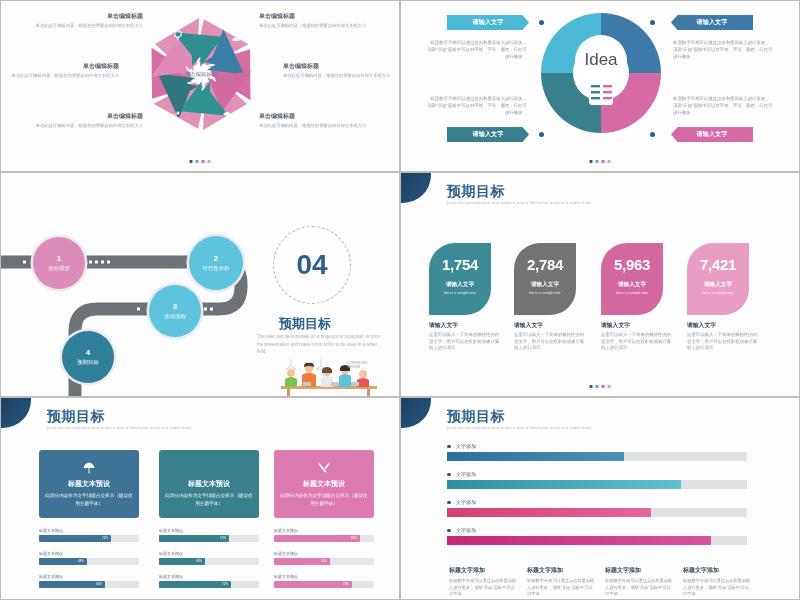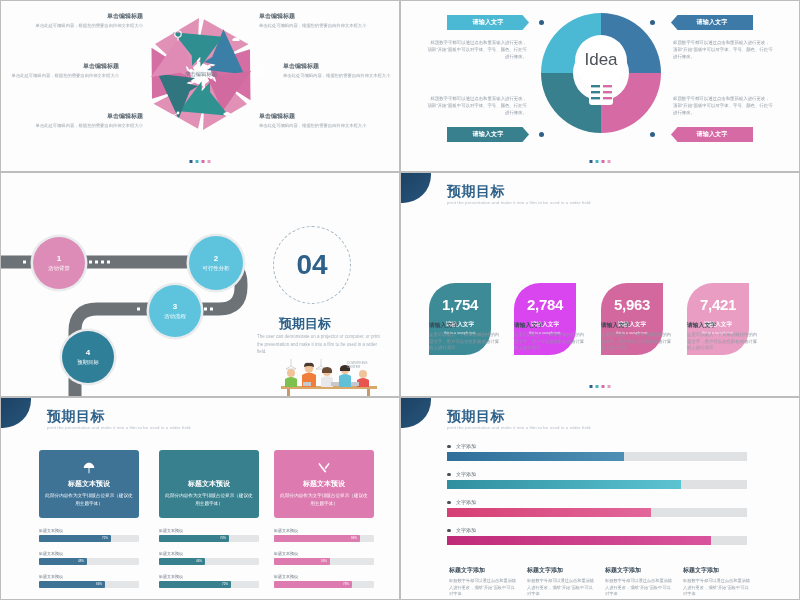--- a/index.html
+++ b/index.html
@@ -80,21 +80,21 @@
     border: 1px dashed #9fb4c4;
     display: flex; align-items: center; justify-content: center;
   }
   .dashcirc span { font-size: 28px; font-weight: bold; color: #2e6189; }
 
   
   .leaf {
     position: absolute; width: 62px; height: 72px;
     border-radius: 26px 0 26px 0;
     display: flex; flex-direction: column; align-items: center;
-    padding-top: 13px; color: #fff; margin-top: 40px;
+    padding-top: 13px; color: #fff;
   }
   .leaf .num { font-size: 15px; font-weight: bold; letter-spacing: -.3px; }
   .leaf .ln { font-size: 5.6px; font-weight: bold; margin-top: 8px; }
   .leaf .ls { font-size: 3.6px; opacity: .82; margin-top: 2px; }
   .lcap { position: absolute; width: 72px; }
   .lcap .h { font-size: 5.8px; font-weight: bold; color: #3a4a57; }
   .lcap .p { font-size: 4.4px; color: #8d98a2; line-height: 1.5; margin-top: 2px; }
 
   
   .card {
@@ -355,21 +355,21 @@
   <div class="slide">
     <div class="corner-arc"></div>
     <div class="slide-title">预期目标</div>
     <div class="slide-sub">print the presentation and make it into a film to be used in a wider field</div>
 
     <div class="leaf" style="left:28px; top:70px; background:#3d8b96;">
       <span class="num">1,754</span>
       <span class="ln">请输入文字</span>
       <span class="ls">this is a sample text.</span>
     </div>
-    <div class="leaf" style="left:113px; top:70px; background:#d946ef;">
+    <div class="leaf" style="left:113px; top:70px; background:#737373;">
       <span class="num">2,784</span>
       <span class="ln">请输入文字</span>
       <span class="ls">this is a sample text.</span>
     </div>
     <div class="leaf" style="left:200px; top:70px; background:#d3689f;">
       <span class="num">5,963</span>
       <span class="ln">请输入文字</span>
       <span class="ls">this is a sample text.</span>
     </div>
     <div class="leaf" style="left:286px; top:70px; background:#e99dc3;">

